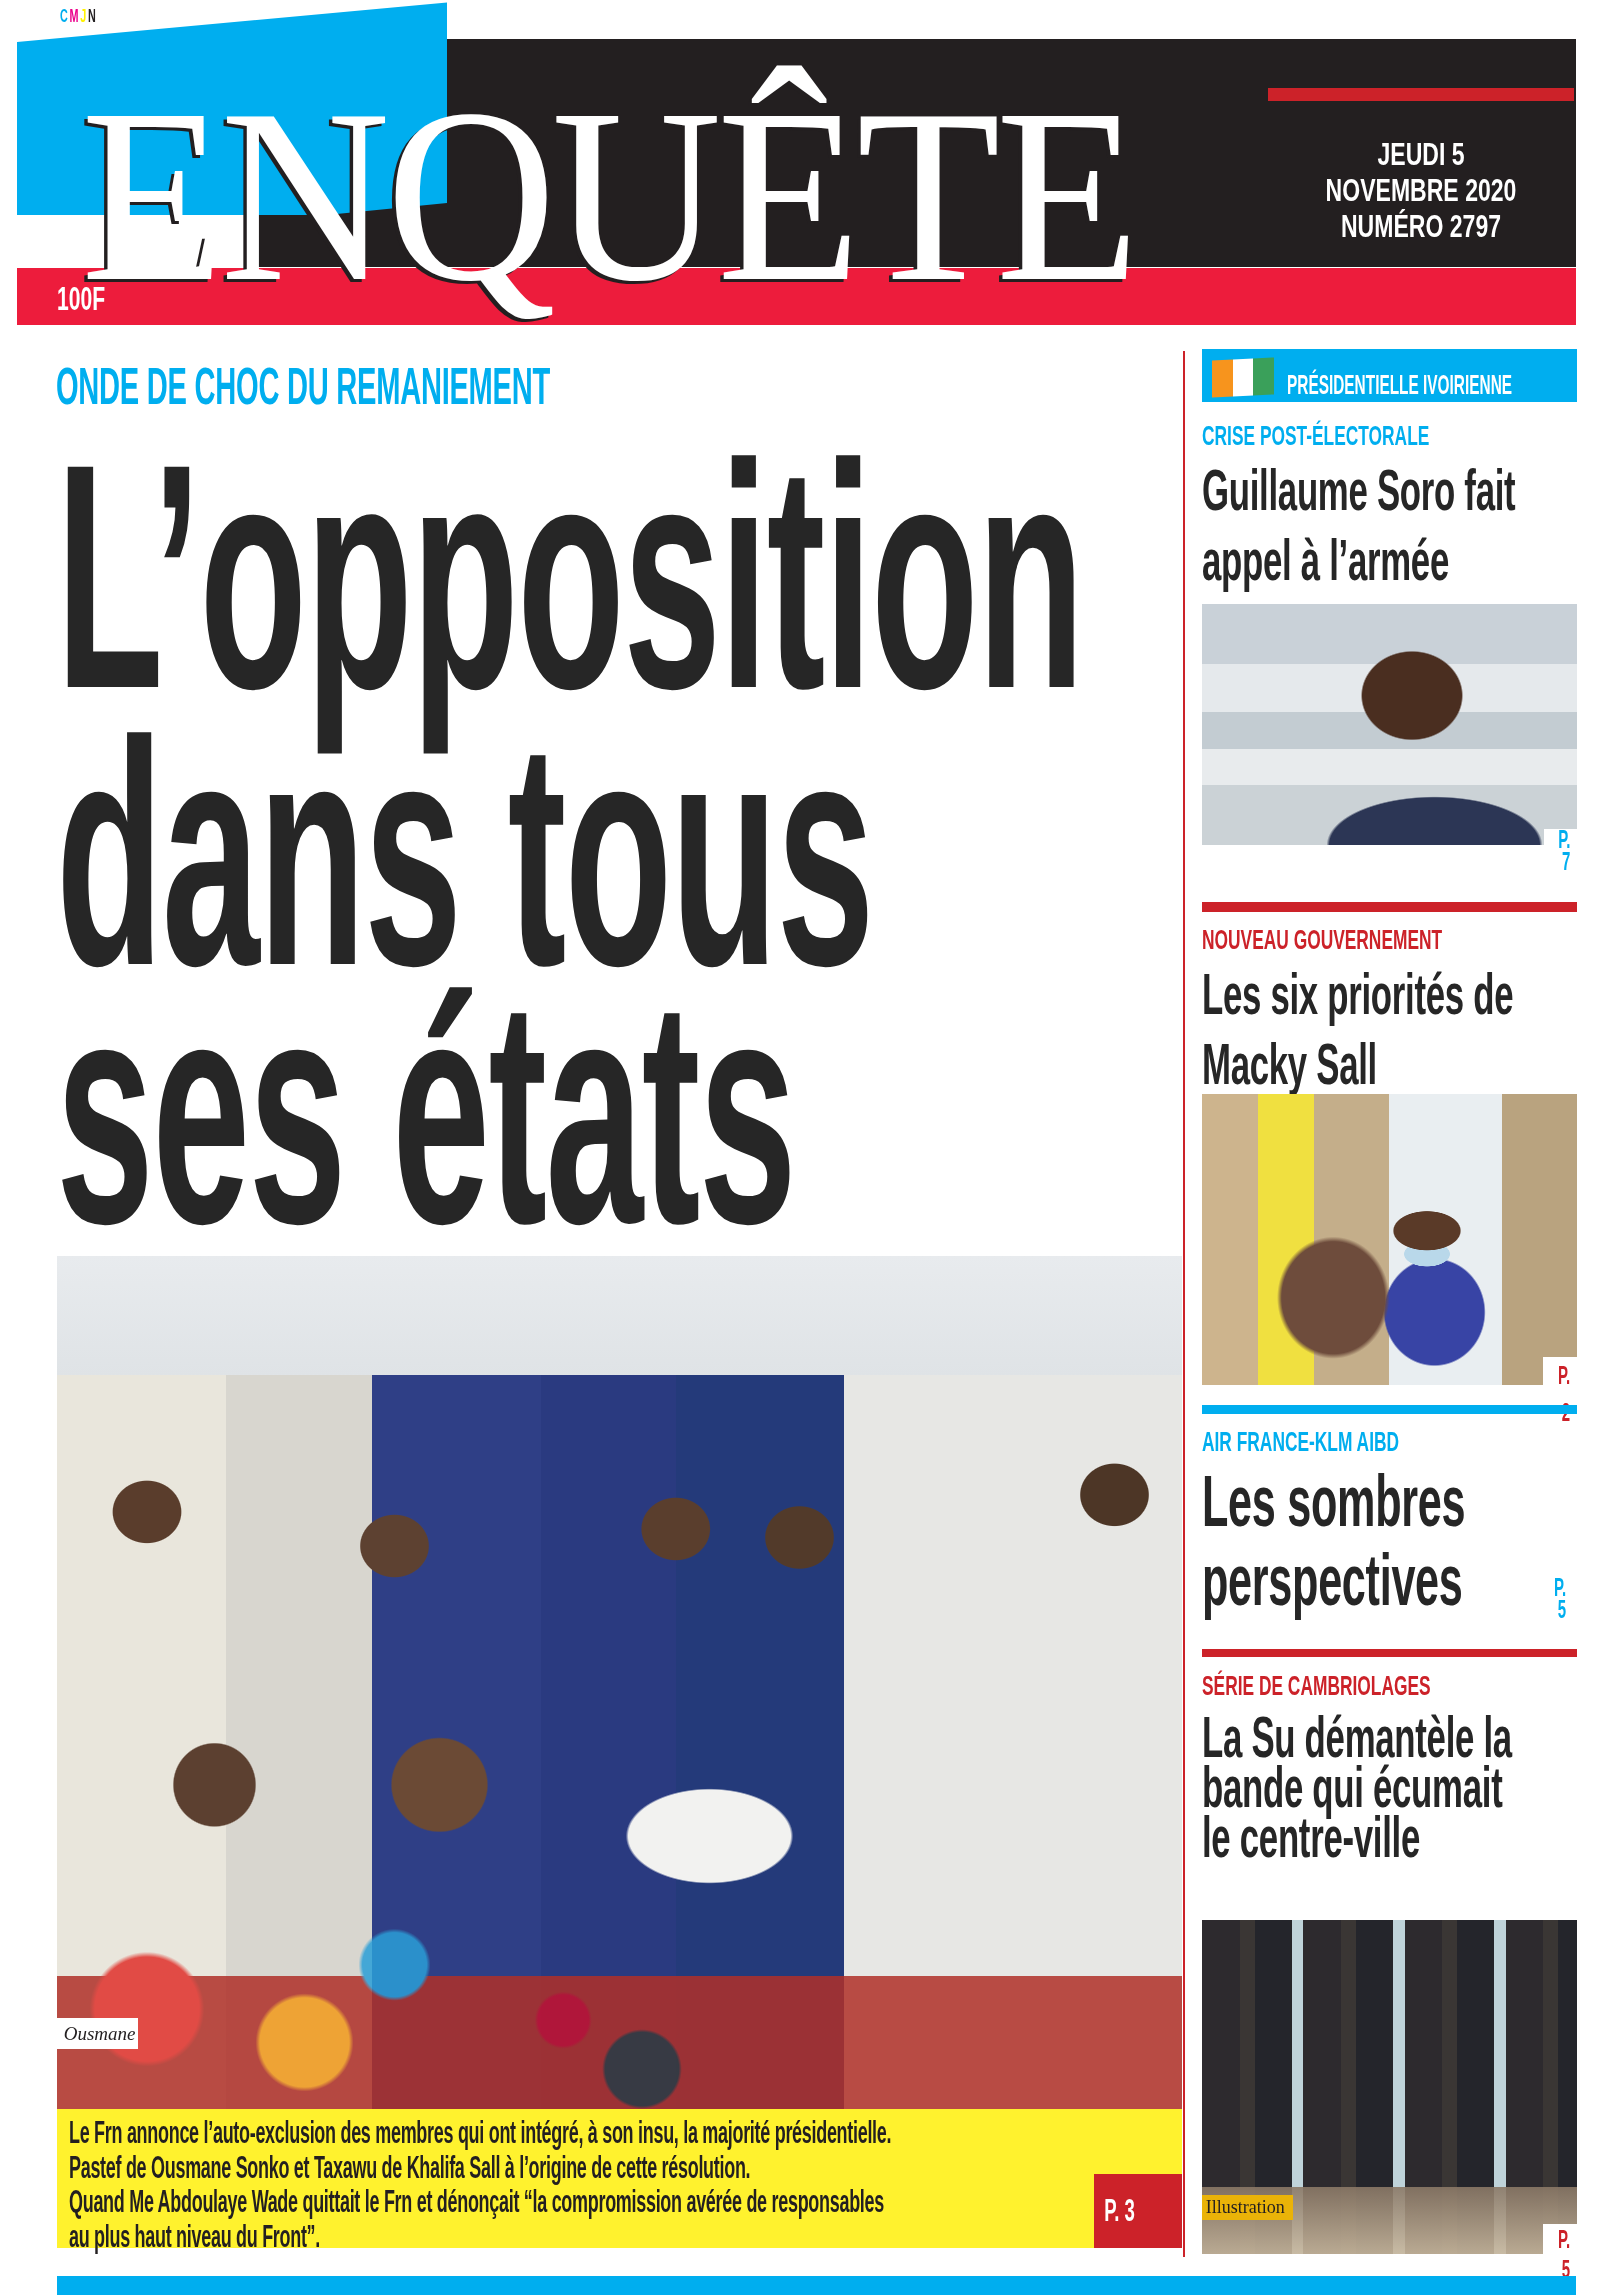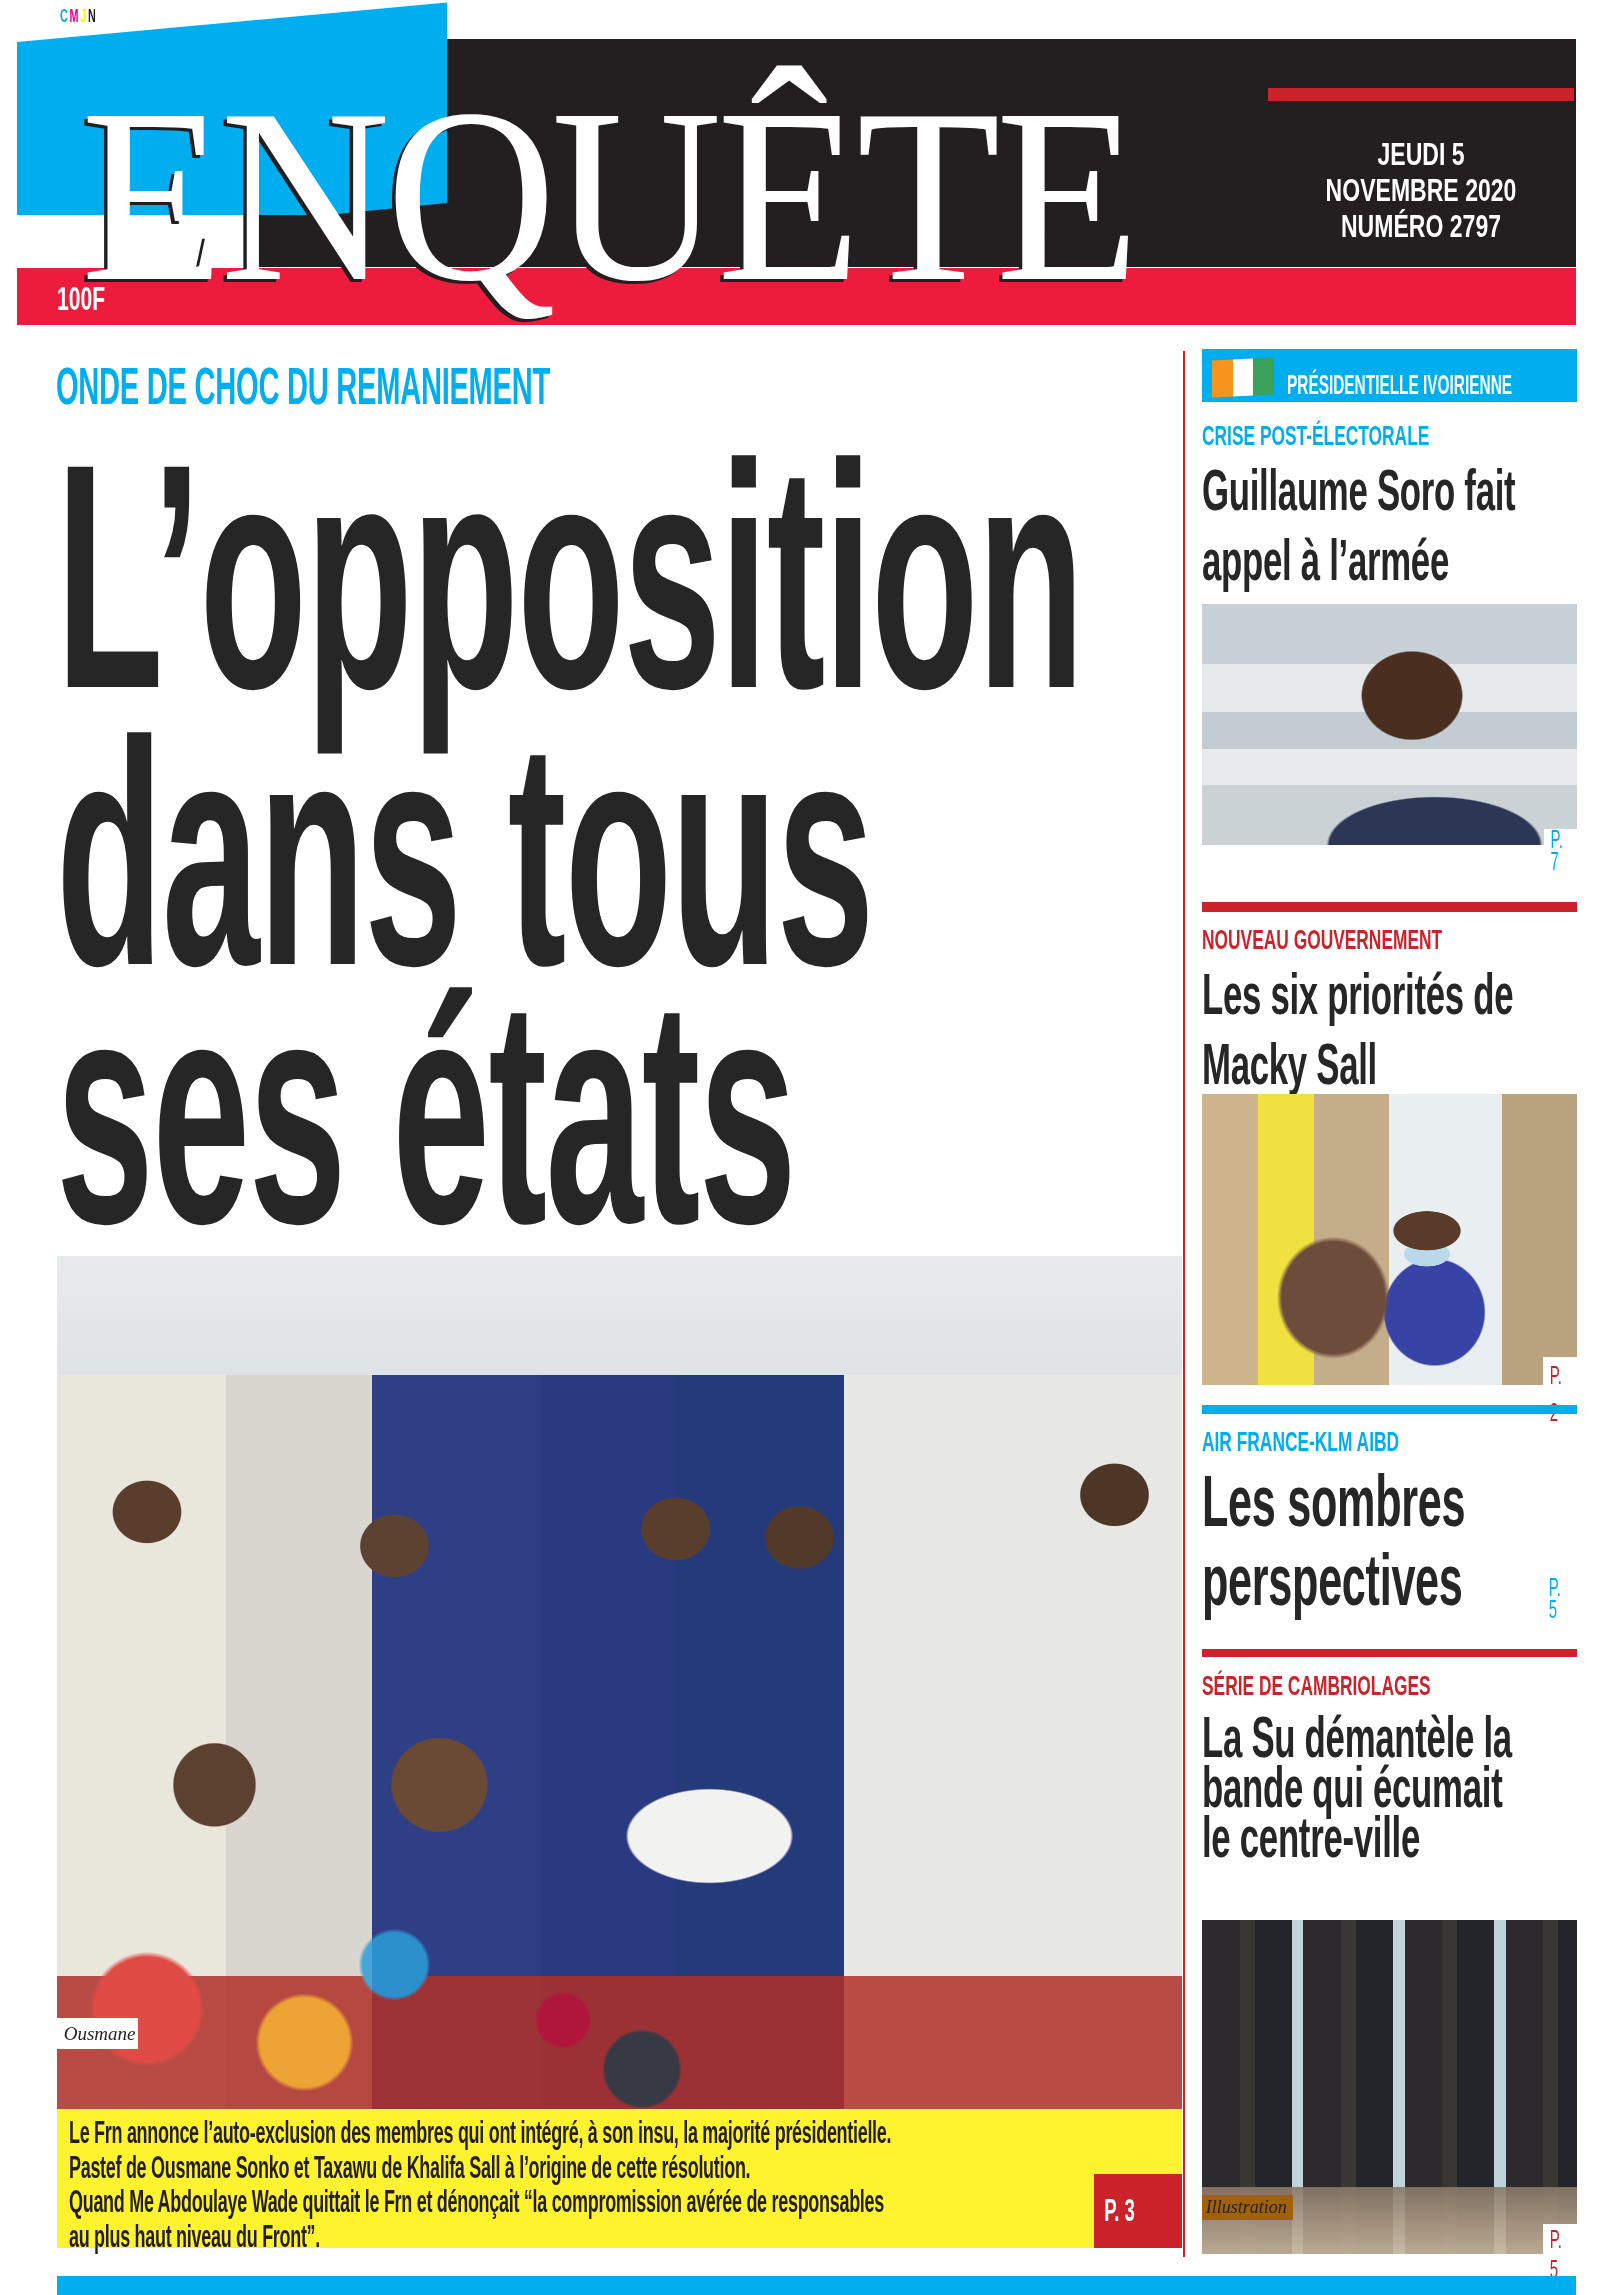--- a/index.html
+++ b/index.html
@@ -78,21 +78,21 @@
   #ivoire-flag div { flex:1; }
   #ivoire-label { left:1287px; top:369px; font-size:28px; font-weight:bold; color:#fff;
                   transform:scaleX(0.55); transform-origin:left top; white-space:nowrap; }
 
   .r-kicker { left:1202px; font-size:28px; font-weight:bold; transform:scaleX(0.62);
               transform-origin:left top; white-space:nowrap; }
   .r-head { left:1202px; font-size:58px; font-weight:bold; color:#262626; line-height:1.18;
             transform:scaleX(0.6); transform-origin:left top; white-space:nowrap; letter-spacing:-0.5px; }
   .r-photo { left:1202px; width:375px; overflow:hidden; }
   .r-rule { left:1202px; width:375px; height:9.6px; }
-  .page-tag { font-size:25px; font-weight:normal; background:#fff; text-align:left;
+  .page-tag { font-size:25px; font-weight:bold; background:#fff; text-align:right;
               width:21.5px; height:21.5px; line-height:21.5px; }
   .page-tag span { display:inline-block; transform:scaleX(0.6); }
 
   #soro-photo { top:604px; height:241px;
      background:
        radial-gradient(ellipse 22% 30% at 56% 38%, #4a2e20 0 60%, transparent 62%),
        radial-gradient(ellipse 40% 28% at 62% 100%, #2c3655 0 70%, transparent 72%),
        linear-gradient(180deg, #c9d1d8 0 25%, #e5e9ec 25% 45%, #c3ccd2 45% 60%, #e8ebed 60% 75%, #cbd2d6 75% 100%); }
   #macky-photo { top:1094px; height:291px;
      background:
@@ -100,22 +100,22 @@
        radial-gradient(ellipse 10% 7% at 60% 55%, #b9d8ea 0 60%, transparent 62%),
        radial-gradient(ellipse 25% 35% at 35% 70%, #6e4c3c 0 55%, transparent 60%),
        radial-gradient(ellipse 22% 30% at 62% 75%, #3844a5 0 60%, transparent 62%),
        linear-gradient(90deg, #cdb48d 0 15%, #f0e040 15% 30%, #c4ae8a 30% 50%, #e9eef1 50% 80%, #b9a37f 80% 100%); }
   #cambrio-photo { top:1920px; height:334px;
      background:
        repeating-linear-gradient(90deg, #2d2a2e 0 10%, #3a3634 10% 14%, #24252b 14% 24%, #bfd3da 24% 27%),
        linear-gradient(180deg, #e4d6cf 0 20%, #b9d0d7 20% 25%, #2a2a2e 25% 100%); }
   #cambrio-photo .floor { position:absolute; left:0; bottom:0; width:100%; height:20%;
      background:linear-gradient(180deg, #8a7866, #c9b89e); opacity:0.9; }
-  #illustration-tag { left:1202px; top:2195px; width:91px; height:25px; background:#a16207;
-                      font-family:"Liberation Serif","DejaVu Serif",serif; font-style:italic;
+  #illustration-tag { left:1202px; top:2195px; width:91px; height:25px; background:#eab308;
+                      font-family:"Liberation Serif","DejaVu Serif",serif; 
                       font-size:18px; color:#231f20; line-height:25px; padding-left:3.8px; box-sizing:border-box; }
 </style>
 </head>
 <body>
 
 <div id="cmjn" class="abs">
   <span style="color:#00aeef">C</span><span style="color:#ec008c">M</span><span style="color:#fff200">J</span><span style="color:#231f20">N</span>
 </div>
 
 <div id="mast-black" class="abs"></div>

